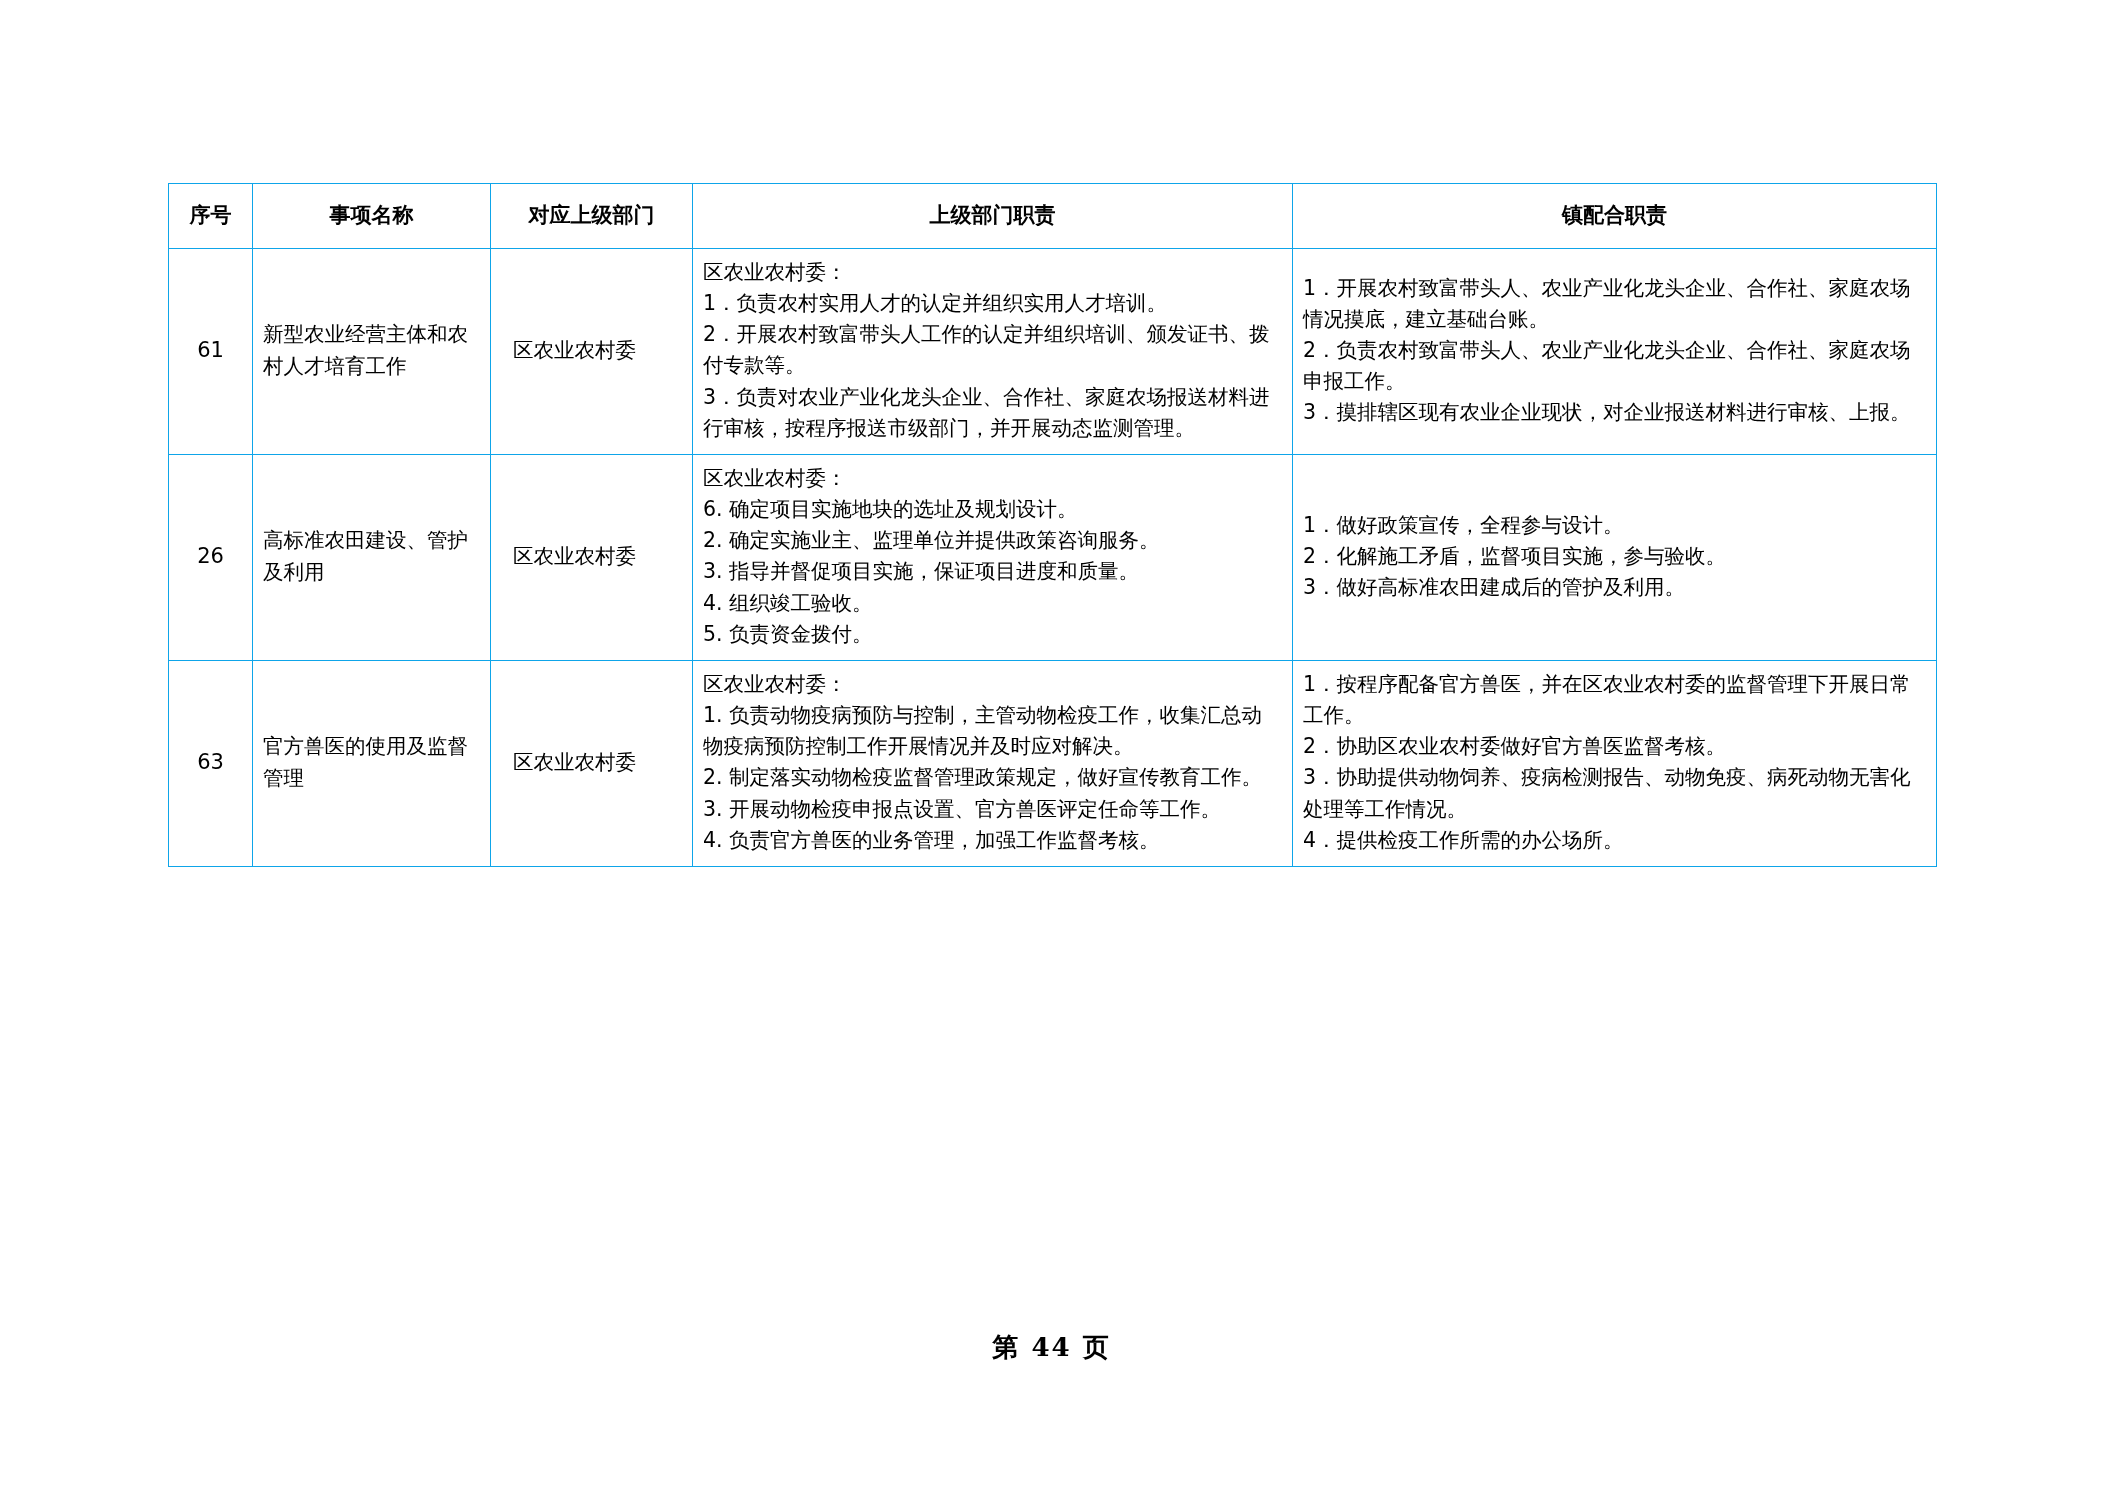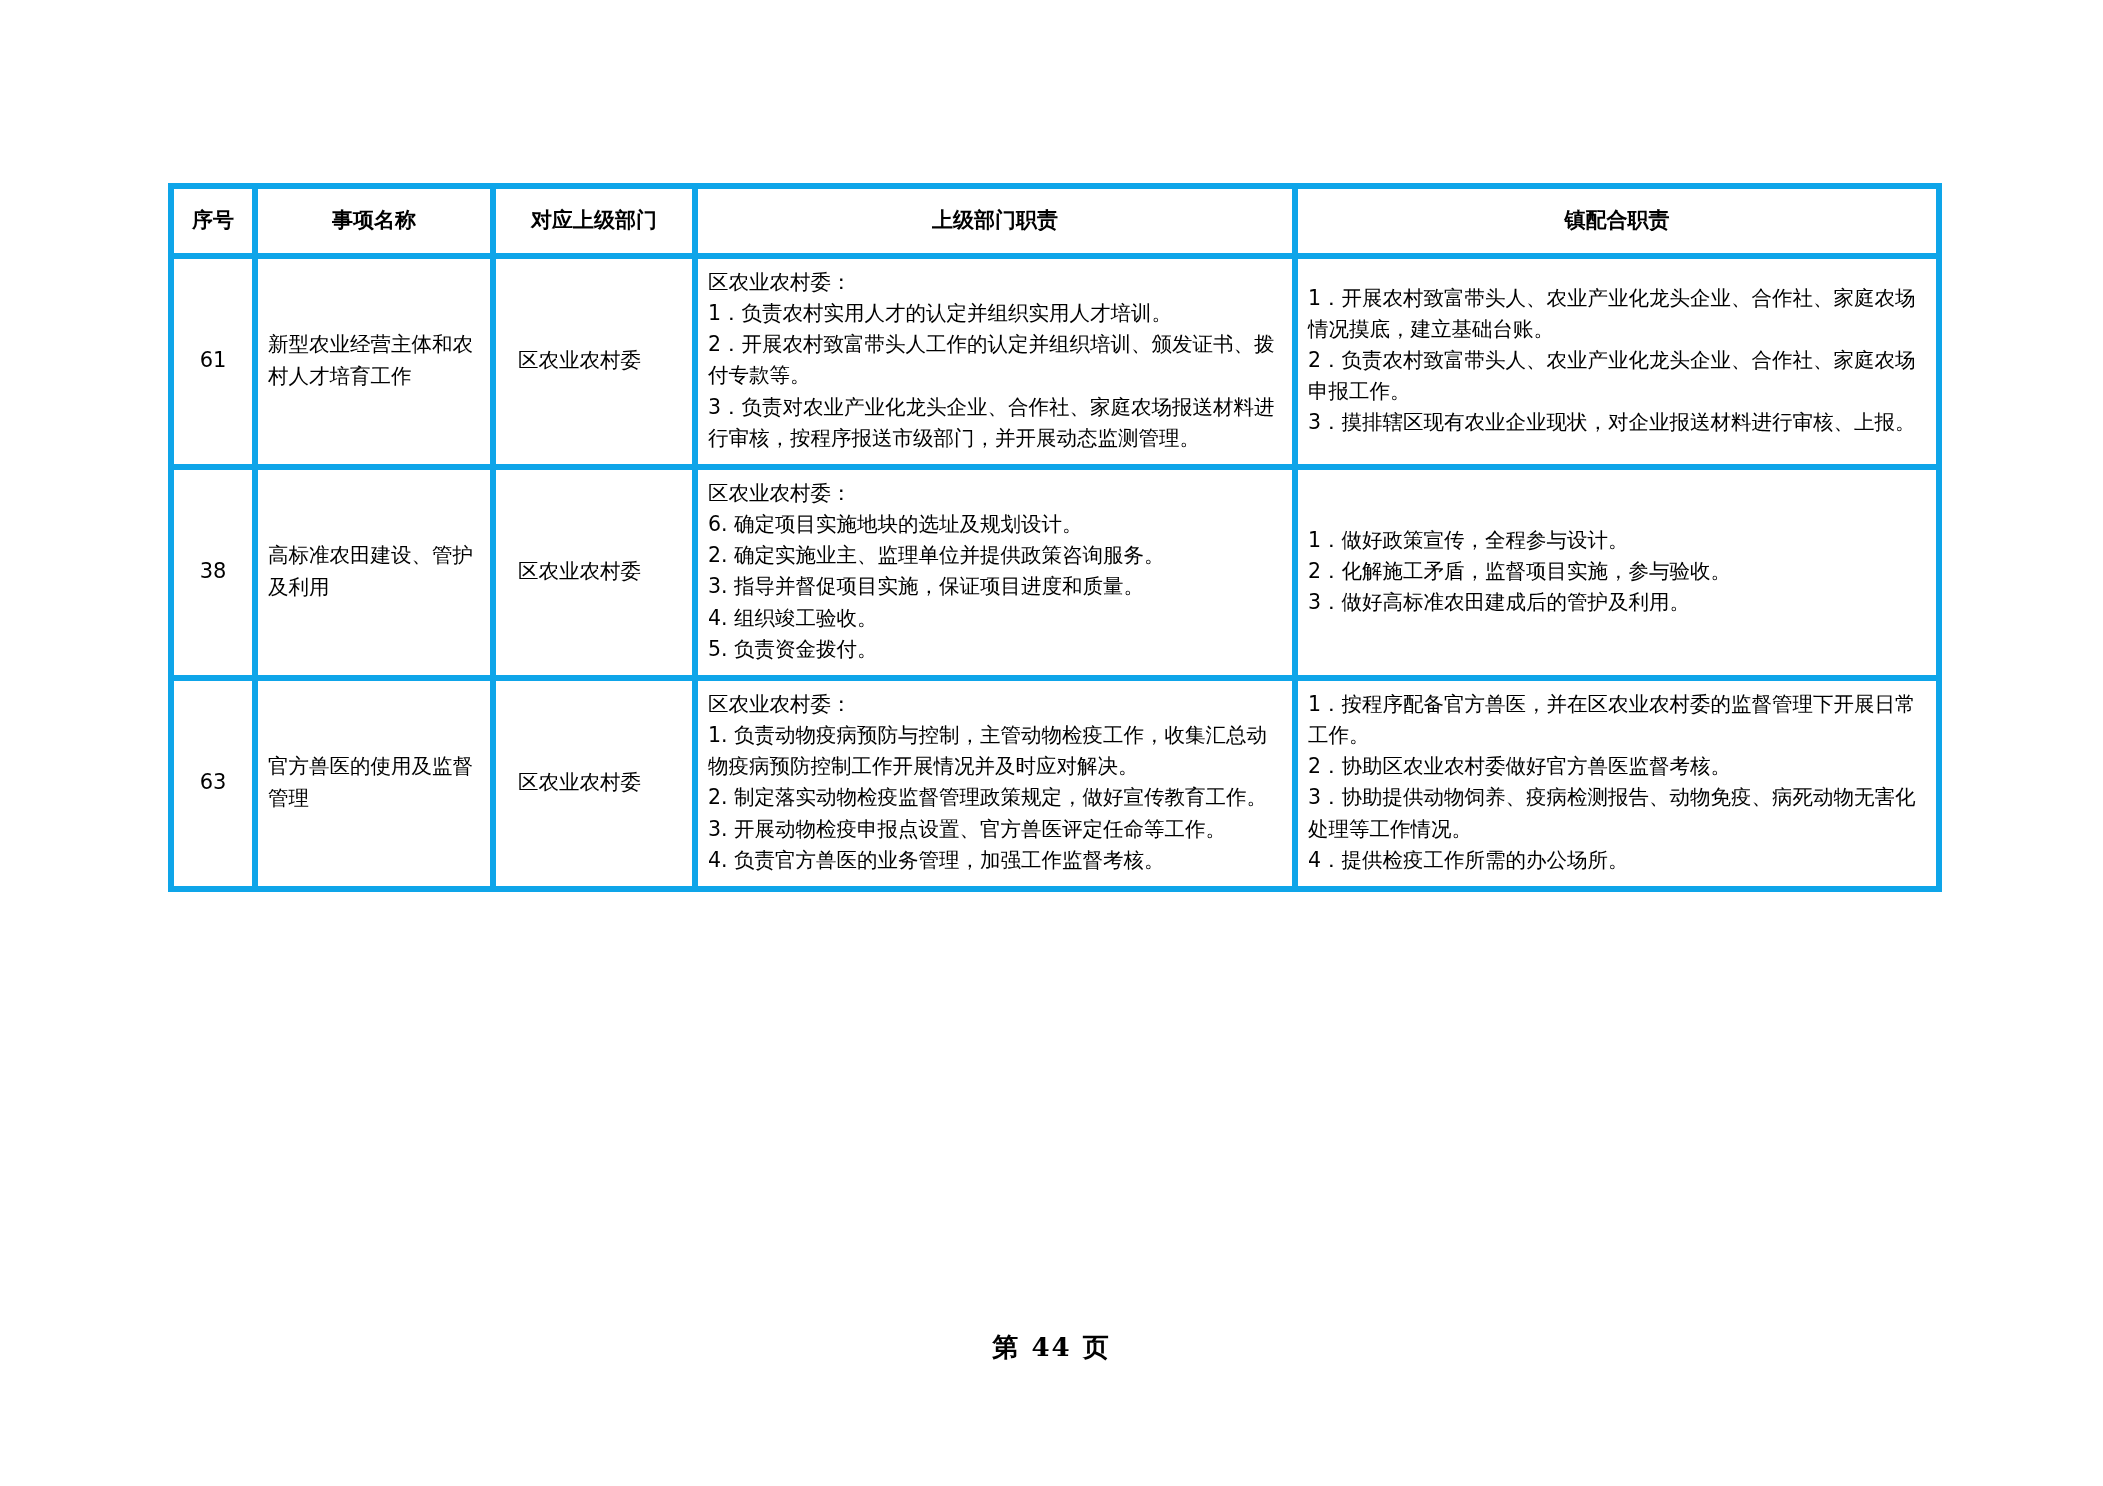--- a/index.html
+++ b/index.html
@@ -24,21 +24,21 @@
   }
   .doc-table {
     position: absolute;
     left: 168px;
     top: 183px;
     width: 1768px;
     border-collapse: collapse;
     table-layout: fixed;
   }
   .doc-table td, .doc-table th {
-    border: 6px solid #0ea5e9;
+    border: 1px solid #0ea5e9;
     vertical-align: top;
     padding: 8px 10px 10px 10px;
     font-size: 20.5px;
     line-height: 1.5;
     font-weight: normal;
   }
   .doc-table thead th {
     text-align: center;
     vertical-align: middle;
     font-weight: bold;
@@ -132,21 +132,21 @@
           <span class="line">3．负责对农业产业化龙头企业、合作社、家庭农场报送材料进行审核，按程序报送市级部门，并开展动态监测管理。</span>
         </td>
         <td class="town-cell">
           <span class="line">1．开展农村致富带头人、农业产业化龙头企业、合作社、家庭农场情况摸底，建立基础台账。</span>
           <span class="line">2．负责农村致富带头人、农业产业化龙头企业、合作社、家庭农场申报工作。</span>
           <span class="line">3．摸排辖区现有农业企业现状，对企业报送材料进行审核、上报。</span>
         </td>
       </tr>
 
       <tr>
-        <td class="no-cell">38</td>
+        <td class="no-cell">26</td>
         <td class="name-cell">高标准农田建设、管护及利用</td>
         <td class="dept-cell">区农业农村委</td>
         <td class="duty-cell">
           <span class="line">区农业农村委：</span>
           <span class="line">6. 确定项目实施地块的选址及规划设计。</span>
           <span class="line">2. 确定实施业主、监理单位并提供政策咨询服务。</span>
           <span class="line">3. 指导并督促项目实施，保证项目进度和质量。</span>
           <span class="line">4. 组织竣工验收。</span>
           <span class="line">5. 负责资金拨付。</span>
         </td>

